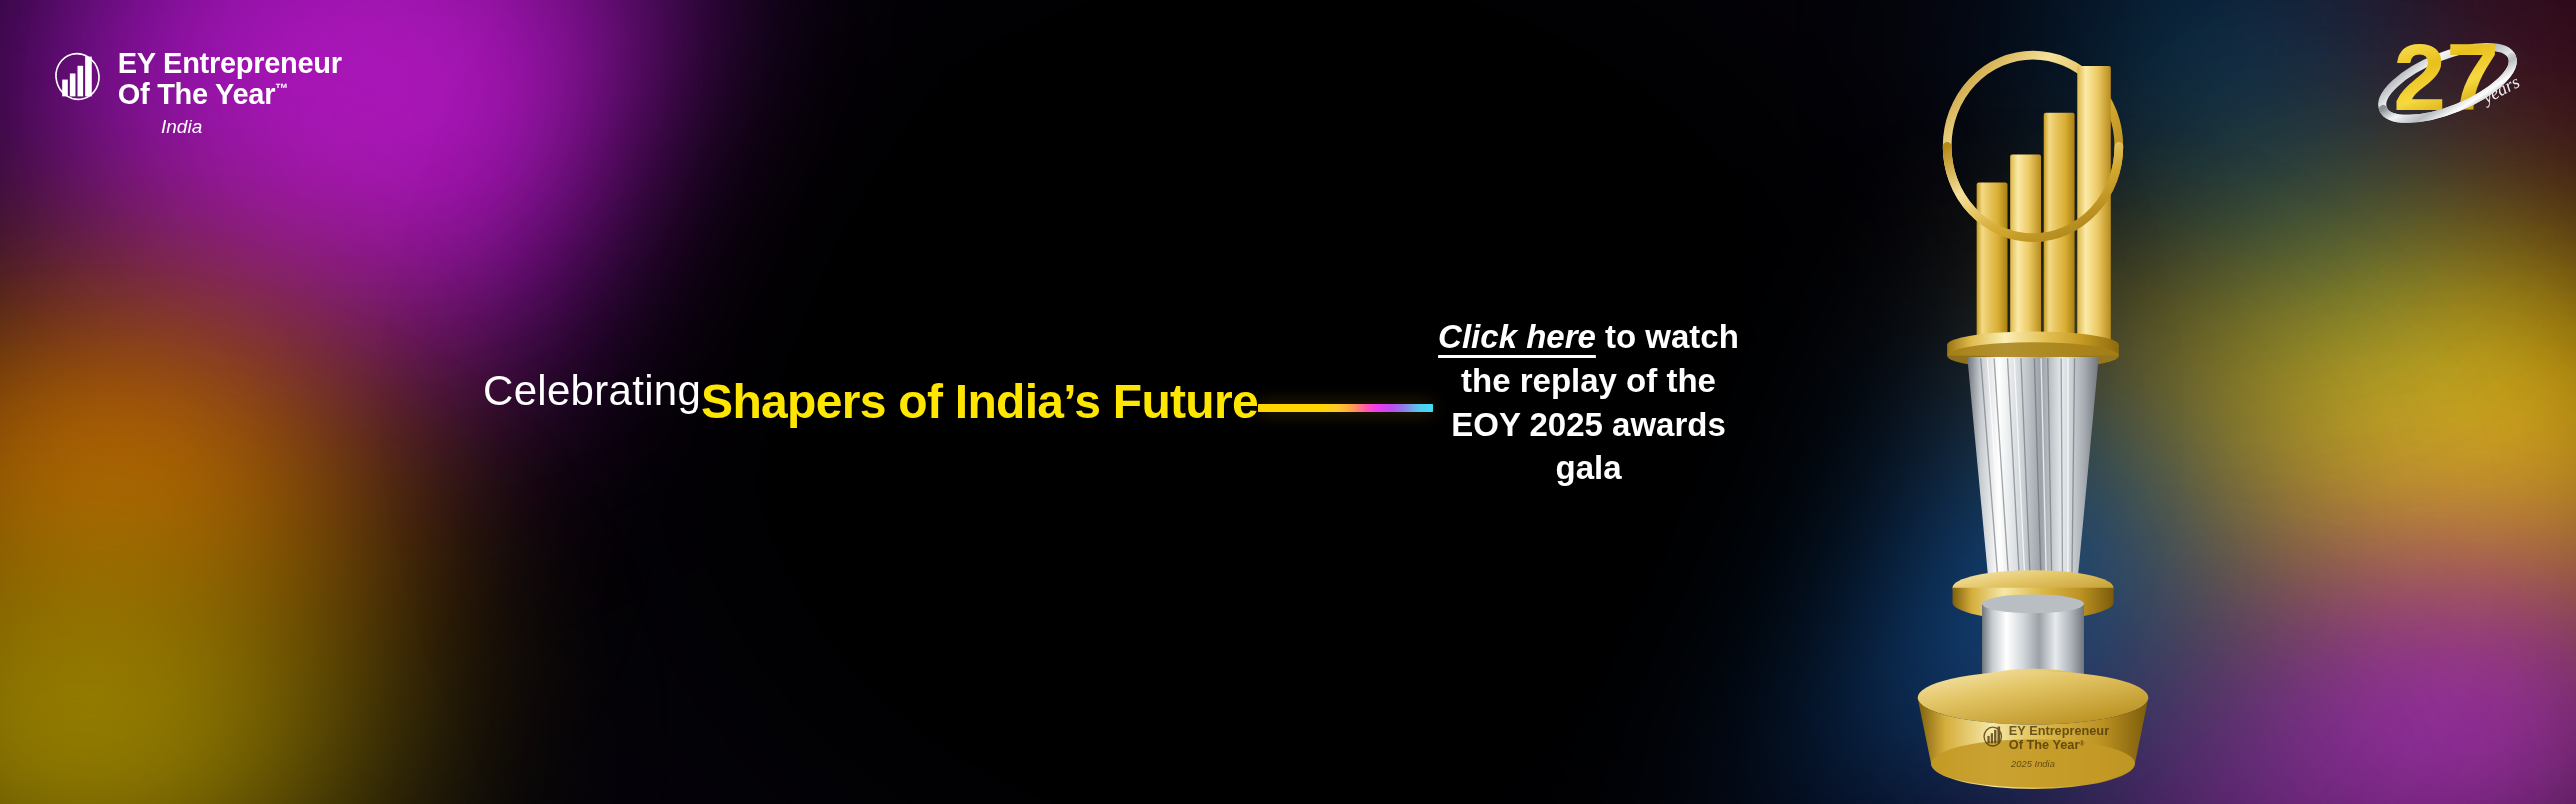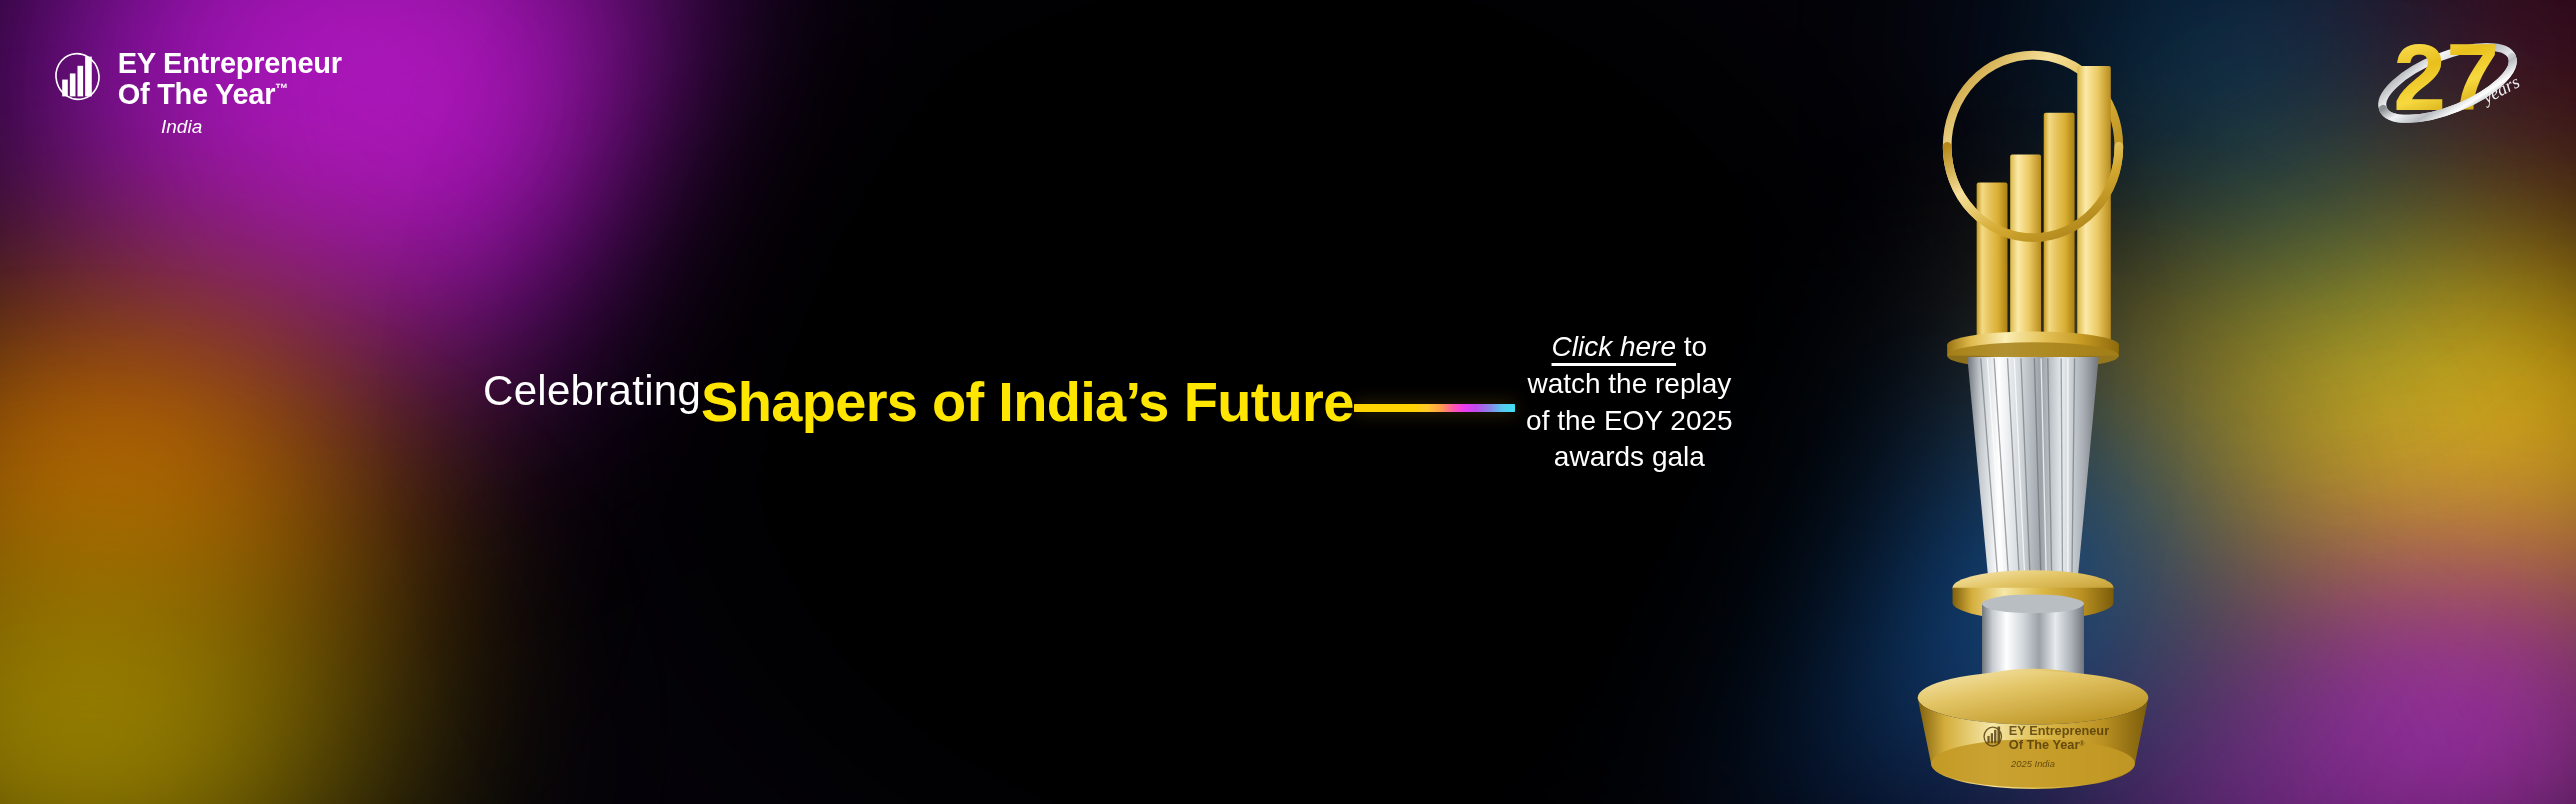--- a/index.html
+++ b/index.html
@@ -167,21 +167,21 @@
   .kicker{
     color:#ffffff;
     font-size:42px;
     font-weight:400;
     letter-spacing:0.3px;
     line-height:1;
     margin:0 0 23px 0;
   }
   .headline{
     color:#ffe600;
-    font-size:56px;
+    font-size:48px;
     font-weight:700;
     letter-spacing:-0.7px;
     line-height:1.05;
     margin:0;
     white-space:nowrap;
   }
   .divider{
     width:520px;
     height:8.7px;
     margin:75px 0 64px 0;
@@ -194,22 +194,22 @@
       #ff57b0 62%,
       #f03cf0 68%,
       #c04cf0 76%,
       #8f7ce8 83%,
       #58c8ef 92%,
       #3fe0f5 100%);
     box-shadow:0 0 17.4px rgba(255,190,40,.28);
   }
   .cta{
     color:#ffffff;
-    font-size:28px;
-    font-weight:400;
+    font-size:33px;
+    font-weight:700;
     line-height:1.32;
     margin:0;
     max-width:872px;
   }
   .cta-link{
     font-style:italic;
     text-decoration:underline;
     text-underline-offset:7.4px;
     text-decoration-thickness:2.7px;
     color:#ffffff;

